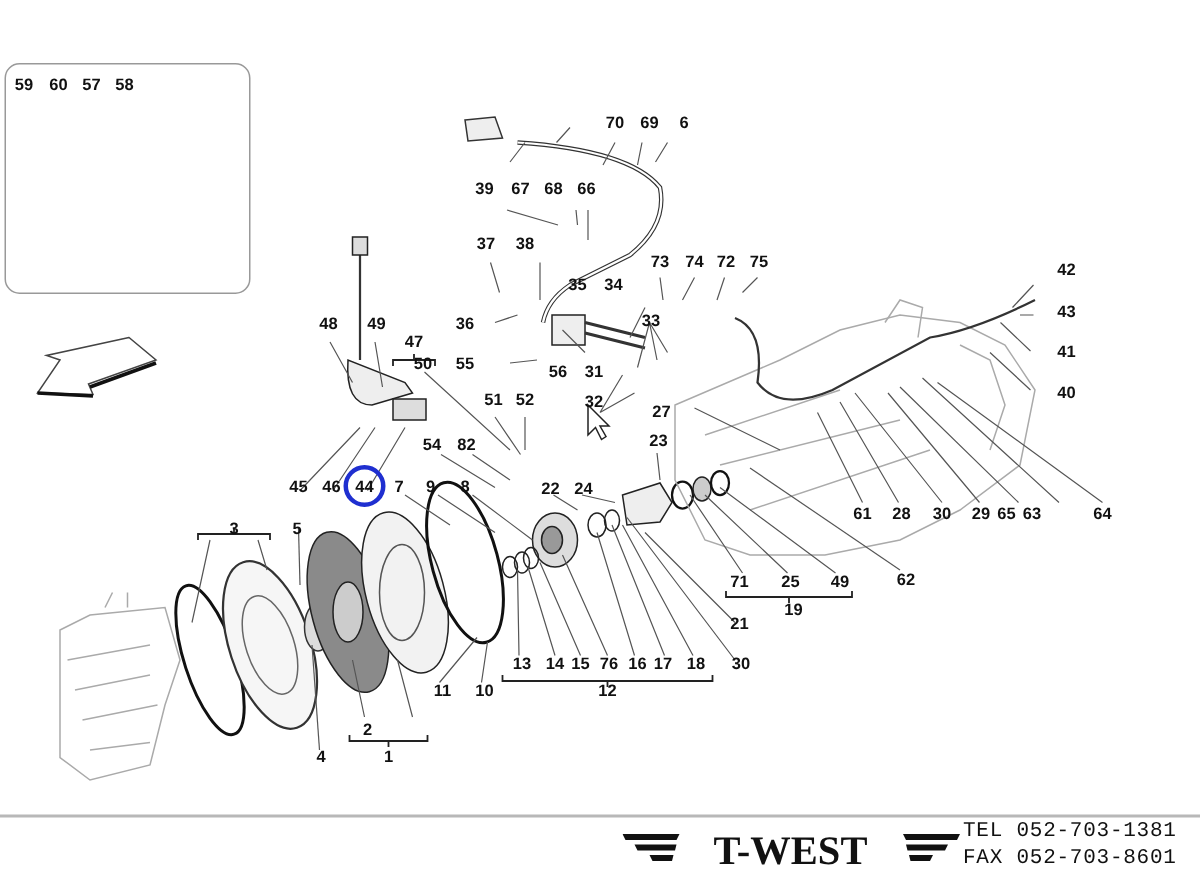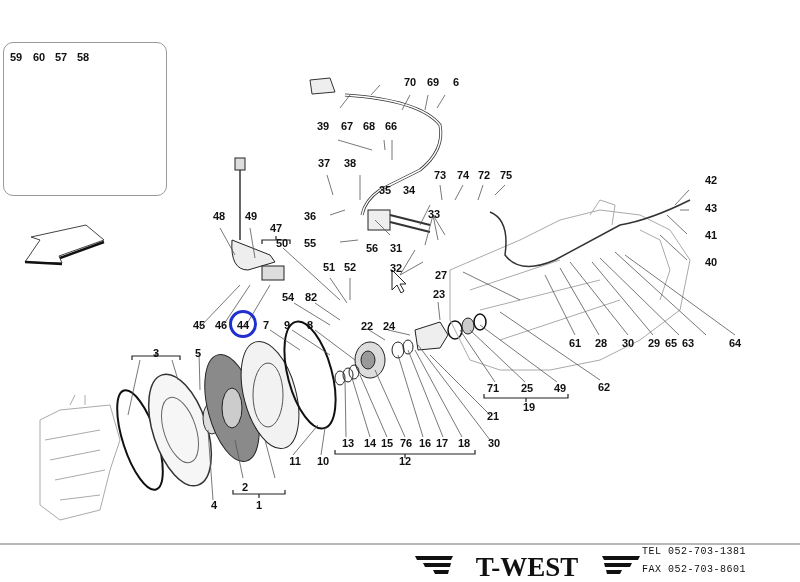--- a/index.html
+++ b/index.html
@@ -3,21 +3,21 @@
 <meta charset="utf-8">
 <style>
   html,body{margin:0;padding:0;background:#fff;}
   body{width:800px;height:582px;position:relative;overflow:hidden;font-family:"Liberation Sans",sans-serif;}
   #diagram{position:absolute;left:0;top:0;width:800px;height:545px;}
   .lbl{position:absolute;font-family:"Liberation Sans",sans-serif;font-weight:bold;font-size:11px;color:#111;transform:translate(-50%,-50%);white-space:nowrap;cursor:pointer;}
   .inset{position:absolute;left:3px;top:42px;width:162px;height:152px;border:1px solid #999;border-radius:10px;background:#fff;}
   .inset-caption{position:absolute;left:0;width:162px;text-align:center;font-weight:bold;font-size:11.5px;color:#111;}
   .footer-line{position:absolute;left:0;top:543px;width:800px;height:2px;background:#b8b8b8;}
   .logo{position:absolute;left:415px;top:550px;width:225px;height:30px;}
-  .contact{position:absolute;left:642px;font-family:"Liberation Mono","DejaVu Sans Mono",monospace;font-size:10px;color:#111;letter-spacing:0.5px;}
+  .contact{position:absolute;left:642px;font-family:"Liberation Mono","DejaVu Sans Mono",monospace;font-size:14px;color:#111;letter-spacing:0.5px;}
   .highlight{position:absolute;width:22px;height:22px;border:3px solid #1f2fd0;border-radius:50%;transform:translate(-50%,-50%);}
 </style>
 </head>
 <body>
 
 <svg id="diagram" viewBox="0 0 800 545" xmlns="http://www.w3.org/2000/svg">
   <g stroke="#333" fill="none" stroke-width="1">
 
     <path d="M86,225 L31,237 L40,240 L25,262 L62,263 L59,256 L104,240 Z" stroke="#444" fill="#fff"></path>
     <path d="M25,262 L62,264 M60,258 L104,242" stroke="#111" stroke-width="2.5"></path>

